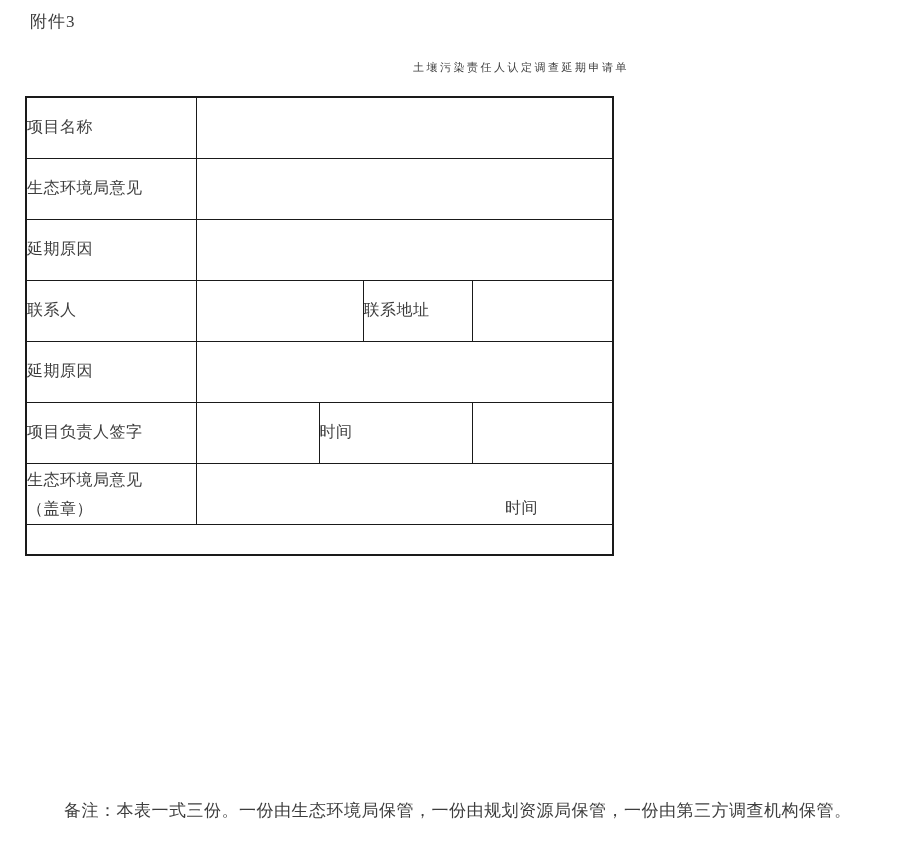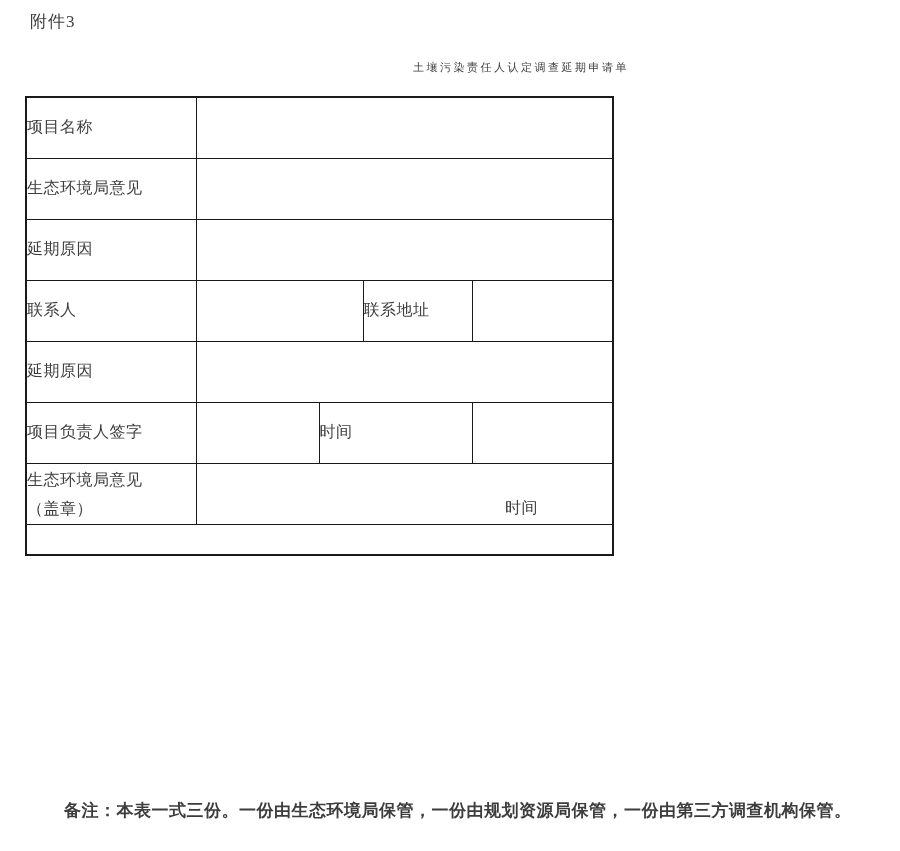--- a/index.html
+++ b/index.html
@@ -39,21 +39,21 @@
   tr.r-last { height:31px; }
   td.center-val { text-align:center; }
   td.time-lbl { padding-left:12px; }
   td.stamp-cell { position:relative; }
   .stamp-time {
     position:absolute; right:74px; bottom:5px;
     font-size:16px; letter-spacing:0.5px;
   }
   .note {
     position:absolute; left:64px; top:799px;
-    font-size:17px; letter-spacing:0.5px; white-space:nowrap;font-weight:bold;
+    font-size:17px; letter-spacing:0.5px; white-space:nowrap;
   }
 </style>
 </head>
 <body>
 
 <div class="attachment-label">附件3</div>
 
 <div class="doc-title">土壤污染责任人认定调查延期申请单</div>
 
 <table class="form-table">

